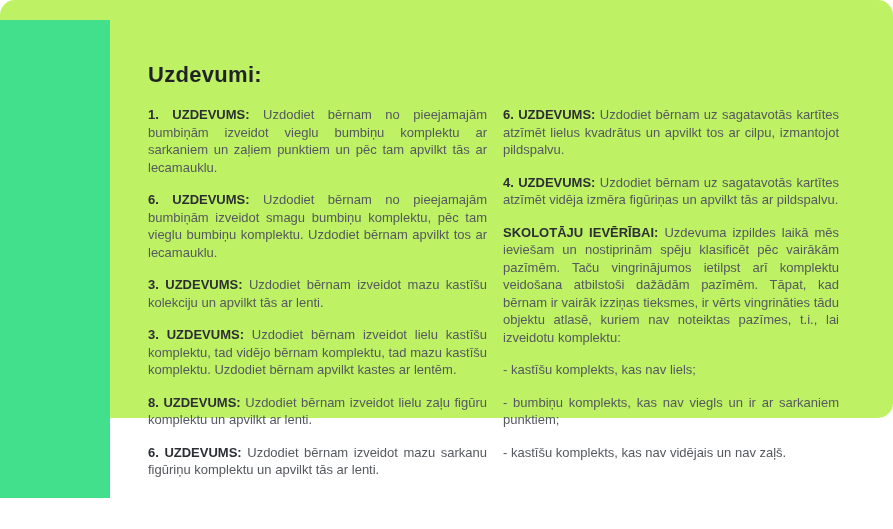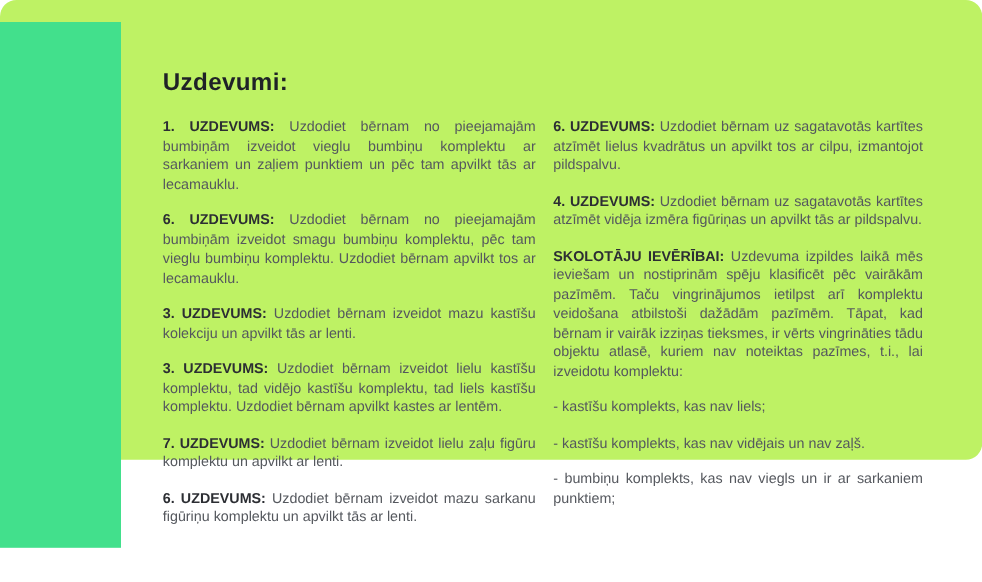--- a/index.html
+++ b/index.html
@@ -62,29 +62,29 @@
 
   <div class="content">
     <h1 class="title">Uzdevumi:</h1>
 
     <div class="cols">
 
       <div class="col col-left">
         <p class="para"><span class="lbl">1. UZDEVUMS:</span> <span>Uzdodiet bērnam no pieejamajām bumbiņām izveidot vieglu bumbiņu komplektu ar sarkaniem un zaļiem punktiem un pēc tam apvilkt tās ar lecamauklu.</span></p>
         <p class="para"><span class="lbl">6. UZDEVUMS:</span> <span>Uzdodiet bērnam no pieejamajām bumbiņām izveidot smagu bumbiņu komplektu, pēc tam vieglu bumbiņu komplektu. Uzdodiet bērnam apvilkt tos ar lecamauklu.</span></p>
         <p class="para"><span class="lbl">3. UZDEVUMS:</span> <span>Uzdodiet bērnam izveidot mazu kastīšu kolekciju un apvilkt tās ar lenti.</span></p>
-        <p class="para"><span class="lbl">3. UZDEVUMS:</span> <span>Uzdodiet bērnam izveidot lielu kastīšu komplektu, tad vidējo kastīšu komplektu, tad liels kastīšu komplektu. Uzdodiet bērnam apvilkt kastes ar lentēm.</span></p>
-        <p class="para"><span class="lbl">7. UZDEVUMS:</span> <span>Uzdodiet bērnam izveidot lielu zaļu figūru komplektu un apvilkt ar lenti.</span></p>
+        <p class="para"><span class="lbl">3. UZDEVUMS:</span> <span>Uzdodiet bērnam izveidot lielu kastīšu komplektu, tad vidējo bērnam komplektu, tad mazu kastīšu komplektu. Uzdodiet bērnam apvilkt kastes ar lentēm.</span></p>
+        <p class="para"><span class="lbl">8. UZDEVUMS:</span> <span>Uzdodiet bērnam izveidot lielu zaļu figūru komplektu un apvilkt ar lenti.</span></p>
         <p class="para"><span class="lbl">6. UZDEVUMS:</span> <span>Uzdodiet bērnam izveidot mazu sarkanu figūriņu komplektu un apvilkt tās ar lenti.</span></p>
       </div>
 
       <div class="col col-right">
         <p class="para"><span class="lbl">6. UZDEVUMS:</span> <span>Uzdodiet bērnam uz sagatavotās kartītes atzīmēt lielus kvadrātus un apvilkt tos ar cilpu, izmantojot pildspalvu.</span></p>
         <p class="para"><span class="lbl">4. UZDEVUMS:</span> <span>Uzdodiet bērnam uz sagatavotās kartītes atzīmēt vidēja izmēra figūriņas un apvilkt tās ar pildspalvu.</span></p>
         <p class="para"><span class="lbl">SKOLOTĀJU IEVĒRĪBAI:</span> <span>Uzdevuma izpildes laikā mēs ieviešam un nostiprinām spēju klasificēt pēc vairākām pazīmēm. Taču vingrinājumos ietilpst arī komplektu veidošana atbilstoši dažādām pazīmēm. Tāpat, kad bērnam ir vairāk izziņas tieksmes, ir vērts vingrināties tādu objektu atlasē, kuriem nav noteiktas pazīmes, t.i., lai izveidotu komplektu:</span></p>
         <p class="para"><span>- kastīšu komplekts, kas nav liels;</span></p>
+        <p class="para"><span>- bumbiņu komplekts, kas nav viegls un ir ar sarkaniem punktiem;</span></p>
         <p class="para"><span>- kastīšu komplekts, kas nav vidējais un nav zaļš.</span></p>
-        <p class="para"><span>- bumbiņu komplekts, kas nav viegls un ir ar sarkaniem punktiem;</span></p>
       </div>
 
     </div>
   </div>
 </div>
 
 </body></html>

